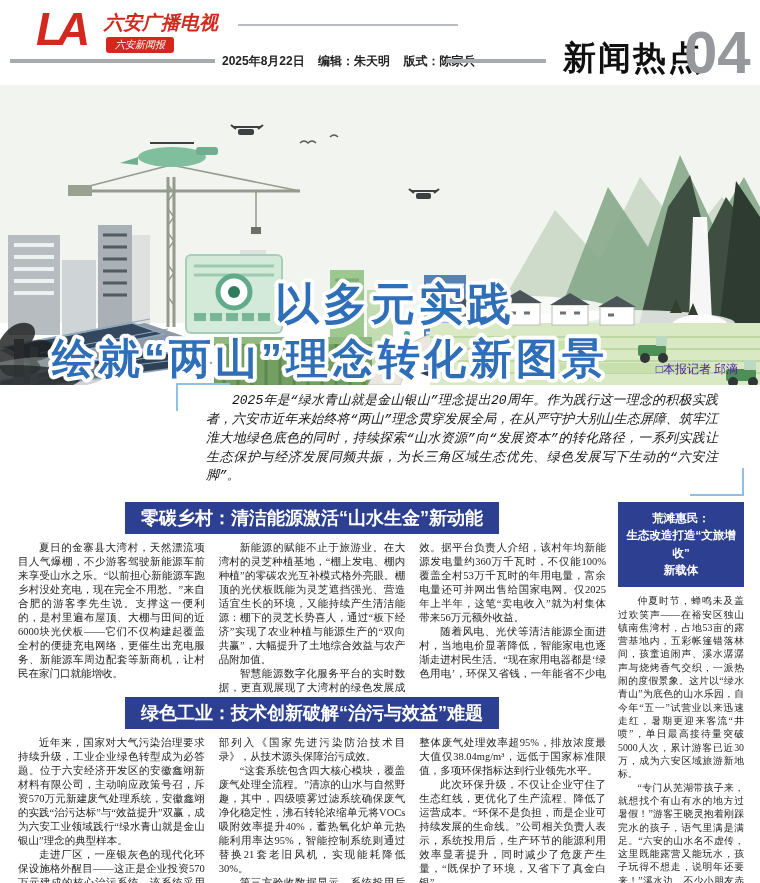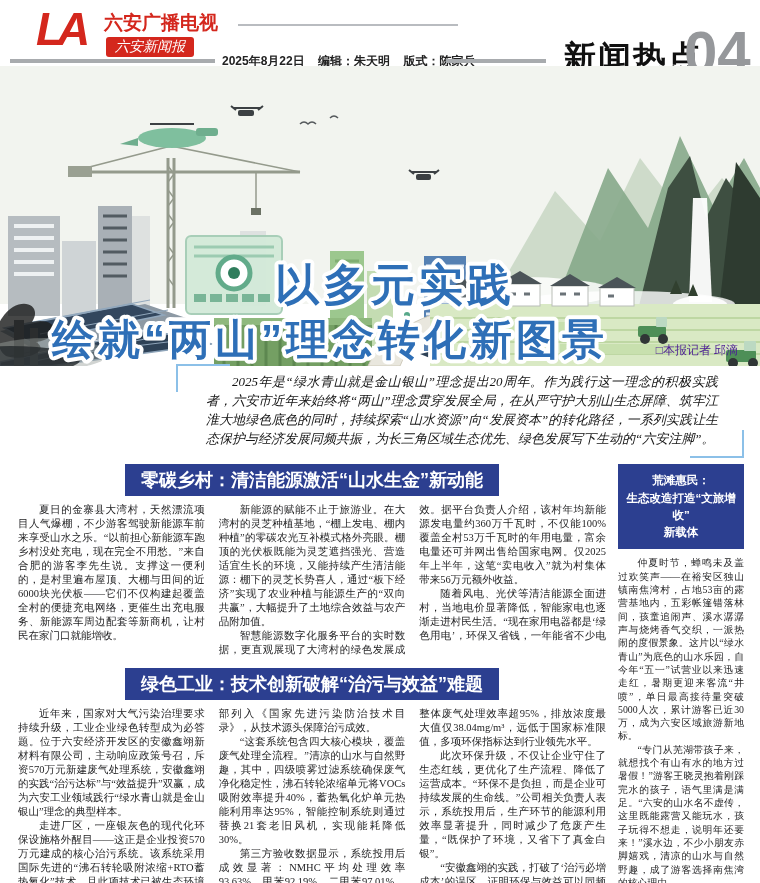--- a/index.html
+++ b/index.html
@@ -1,26 +1,26 @@
 <!DOCTYPE html>
 <html><head>
 <meta charset="utf-8">
 <style>
   html,body{margin:0;padding:0;background:#e8e8e8;}
   .page{position:relative;width:760px;height:883px;margin:0 auto;background:#ffffff;overflow:hidden;
         font-family:"Liberation Serif","DejaVu Serif",serif;color:#1c1c1e;}
 
   
-  .masthead{position:relative;height:66px;}
+  .masthead{position:relative;height:85px;}
   .logo-mono{position:absolute;left:36px;top:6px;font-family:"Liberation Sans",sans-serif;
              font-weight:900;font-style:italic;font-size:46px;line-height:1;color:#d4271d;letter-spacing:-7px;}
   .logo-name{position:absolute;left:104px;top:10px;font-family:"DejaVu Serif",serif;
-             font-weight:bold;font-size:19px;color:#d4271d;}
+             font-weight:bold;font-style:italic;font-size:19px;color:#d4271d;}
   .logo-badge{position:absolute;left:106px;top:37px;background:#d4271d;color:#fff;font-style:italic;
-              font-size:14px;padding:1px 9px;border-radius:3px;font-family:"Liberation Sans",sans-serif;}
+              font-size:10px;padding:1px 9px;border-radius:3px;font-family:"Liberation Sans",sans-serif;}
   .mast-rule-thin{position:absolute;left:238px;top:24px;width:220px;height:2px;background:#b9bcc0;}
   .mast-bar{position:absolute;top:59px;height:4px;background:#a8abae;}
   .mast-bar.left{left:10px;width:205px;}
   .mast-bar.right{left:446px;width:100px;}
   .dateline{position:absolute;left:222px;top:53px;font-family:"Liberation Sans",sans-serif;
             font-size:12px;font-weight:bold;color:#222;white-space:nowrap;}
   .dateline span{margin-right:10px;}
   .section-name{position:absolute;left:563px;top:36px;font-family:"Liberation Sans",sans-serif;
                 font-weight:900;font-size:33px;color:#101010;letter-spacing:2px;}
   .page-num{position:absolute;left:684px;top:18px;font-family:"Liberation Sans",sans-serif;
@@ -28,39 +28,39 @@
 
   
   .hero{position:relative;height:296px;}
   .hero-art{position:absolute;left:0;top:0;}
   .headline-svg{position:absolute;left:0;top:192px;}
   .hl-text{font-family:"Liberation Sans","DejaVu Sans",sans-serif;font-weight:900;
            fill:#2e6fb7;stroke:#ffffff;stroke-width:8;paint-order:stroke;stroke-linejoin:round;letter-spacing:4px;}
   .byline{position:absolute;right:22px;top:276px;font-size:12px;color:#4c1d95;}
 
   
-  .intro{position:relative;margin:2px 16px 0 176px;padding:9px 26px 10px 30px;}
+  .intro{position:relative;margin:2px 16px 0 176px;padding:9px 26px 10px 30px;font-family:Liberation Mono, monospace;}
   .intro-text{font-style:italic;font-size:13px;line-height:1.45;text-align:justify;text-indent:2em;
               color:#141414;margin:0;}
   .corner{position:absolute;width:52px;height:26px;}
   .corner.tl{left:0;top:0;border-left:2px solid #8cc0e8;border-top:2px solid #8cc0e8;}
   .corner.br{right:0;bottom:0;border-right:2px solid #8cc0e8;border-bottom:2px solid #8cc0e8;}
 
   
   .main{display:flex;gap:12px;padding:6px 16px 0 18px;}
   .left-area{flex:1;min-width:0;}
   .right-area{width:126px;flex:none;}
 
   .banner{background:#2c3f90;color:#ffffff;font-family:"Liberation Sans",sans-serif;font-weight:bold;
           font-size:18px;text-align:center;padding:4px 16px;width:fit-content;margin:0 auto 7px;}
   .banner.block{width:auto;font-size:11.5px;line-height:1.5;padding:8px 3px;margin:0 0 7px;}
   .banner .bl{display:block;}
 
   .cols3{column-count:3;column-gap:14px;overflow:hidden;}
-  .cols3.s1{height:156px;margin-bottom:9px;}
+  .cols3.s1{height:156px;}
   .cols3.s2{height:186px;}
   .body-p{font-size:10.5px;line-height:1.33;text-align:justify;text-indent:2em;margin:0;color:#1d1d1f;}
   .right-body{height:346px;overflow:hidden;}
   .right-body .body-p{font-size:9.8px;line-height:1.36;}
 </style>
 </head>
 <body>
 
 <div class="page">
 

